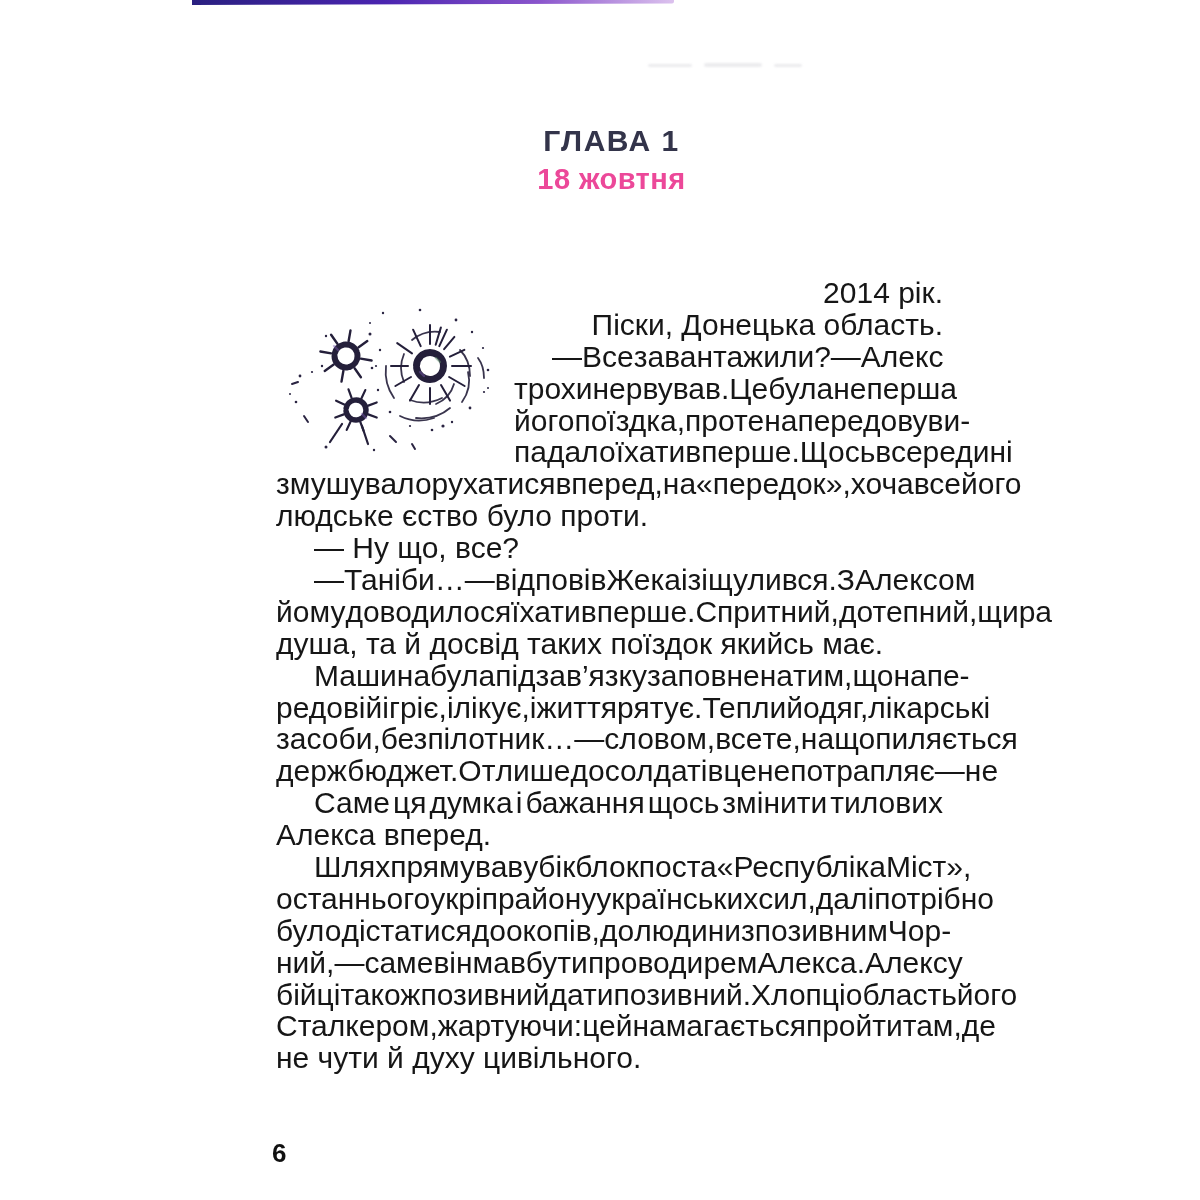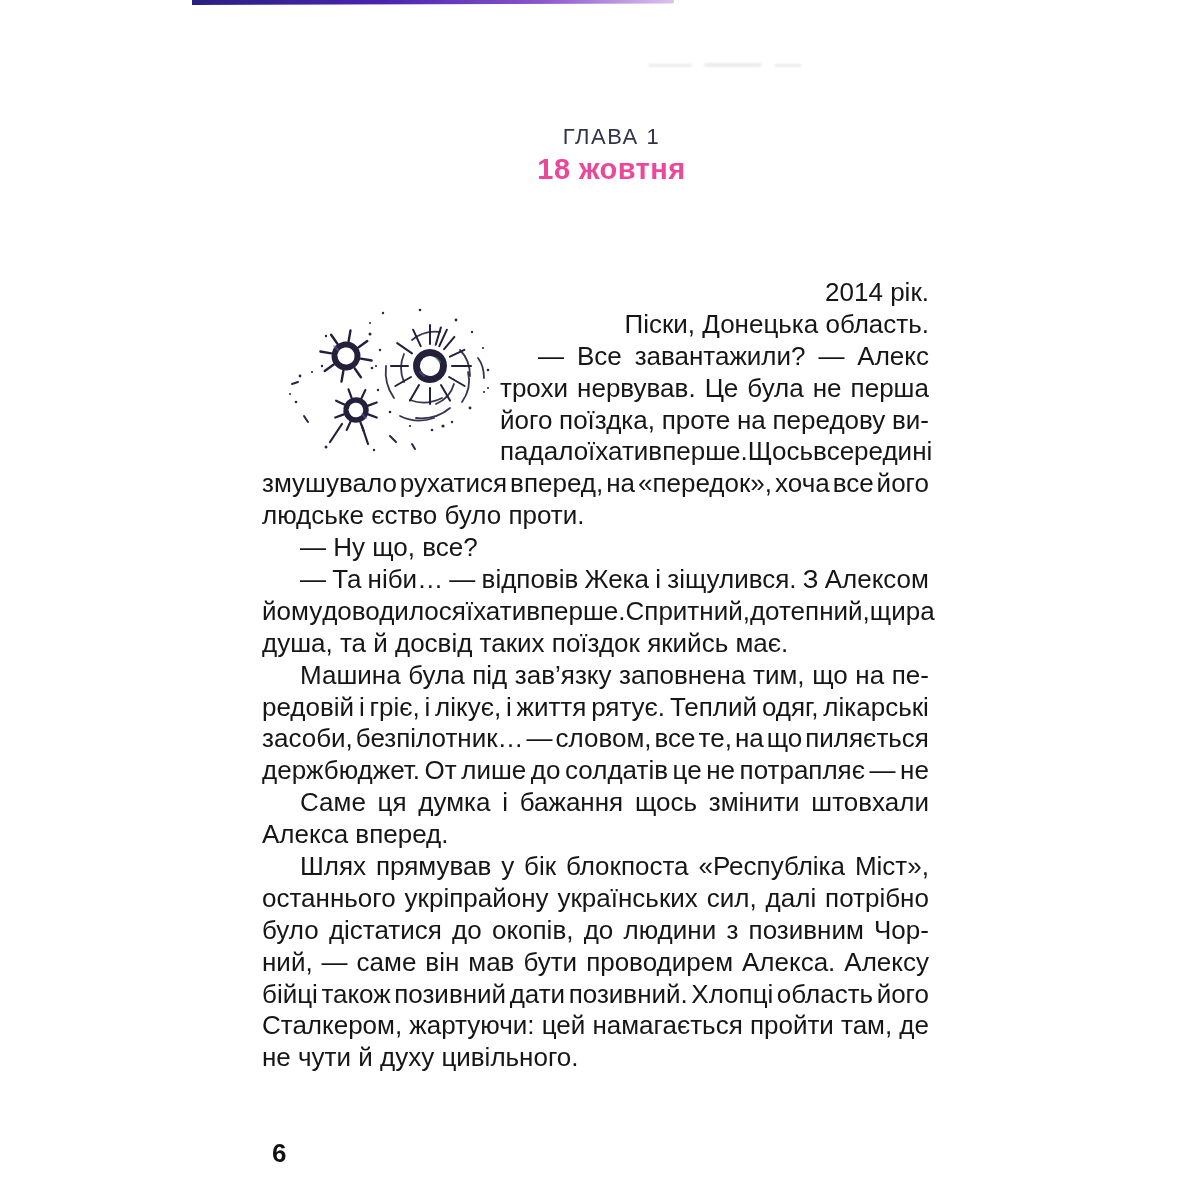--- a/index.html
+++ b/index.html
@@ -13,24 +13,24 @@
   }
   .smudge{
     position:absolute;left:648px;top:58px;width:170px;height:14px;
     display:flex;gap:12px;align-items:center;opacity:.5;filter:blur(1.2px);
   }
   .smudge i{display:block;height:3px;background:#d9d9de;border-radius:2px;}
   .smudge i.a{width:44px;}
   .smudge i.b{width:58px;height:4px;}
   .smudge i.c{width:28px;}
   .chapter{position:absolute;left:278px;top:124px;width:667px;text-align:center;}
-  .chapter-title{font-size:22px;font-weight:400;letter-spacing:1.5px;line-height:1.15;}
+  .chapter-title{font-size:30px;font-weight:700;letter-spacing:1.5px;line-height:1.15;}
   .chapter-sub{font-size:29px;font-weight:bold;color:#141414;margin-top:4px;letter-spacing:.5px;}
   .splatter{position:absolute;left:282px;top:306px;width:225px;height:162px;}
-  .content{position:absolute;left:262px;top:277px;width:667px;font-size:26px;}
+  .content{position:absolute;left:276px;top:277px;width:667px;font-size:30px;}
   .line{height:31.9px;line-height:31.9px;white-space:pre;}
   .just{display:flex;justify-content:space-between;align-items:baseline;white-space:normal;}
   .just span{white-space:pre;}
   .right{text-align:right;}
   .pad{padding-left:238px;}
   .indent{padding-left:38px;}
   .pad.indent{padding-left:276px;}
   .pagenum{position:absolute;left:272px;top:1138px;font-size:26px;font-weight:bold;color:#111;}
 </style>
 </head>
@@ -269,21 +269,21 @@
       <span>не</span>
     </div>
     <div class="line just indent">
       <span>Саме</span>
       <span>ця</span>
       <span>думка</span>
       <span>і</span>
       <span>бажання</span>
       <span>щось</span>
       <span>змінити</span>
-      <span>штовхали</span>
+      <span>тилових</span>
     </div>
     <div class="line left">Алекса вперед.</div>
     <div class="line just indent">
       <span>Шлях</span>
       <span>прямував</span>
       <span>у</span>
       <span>бік</span>
       <span>блокпоста</span>
       <span>«Республіка</span>
       <span>Міст»,</span>

